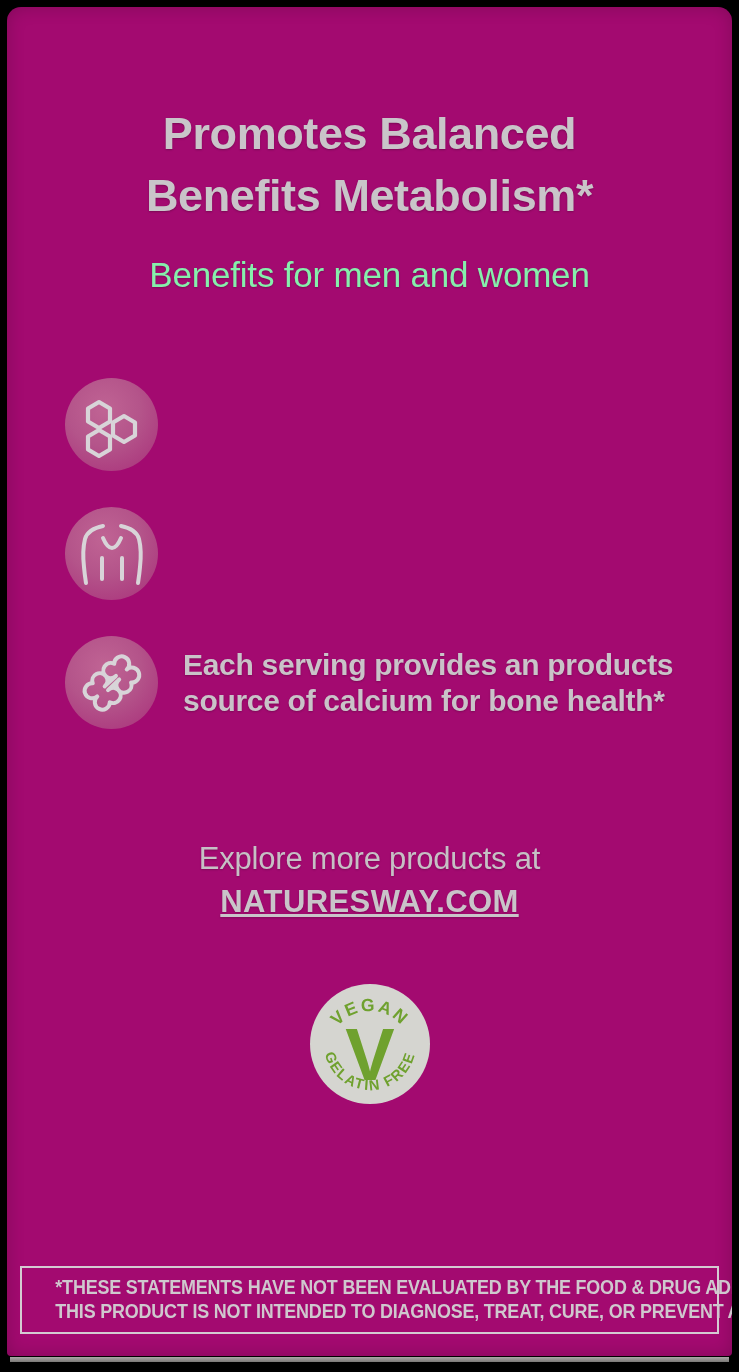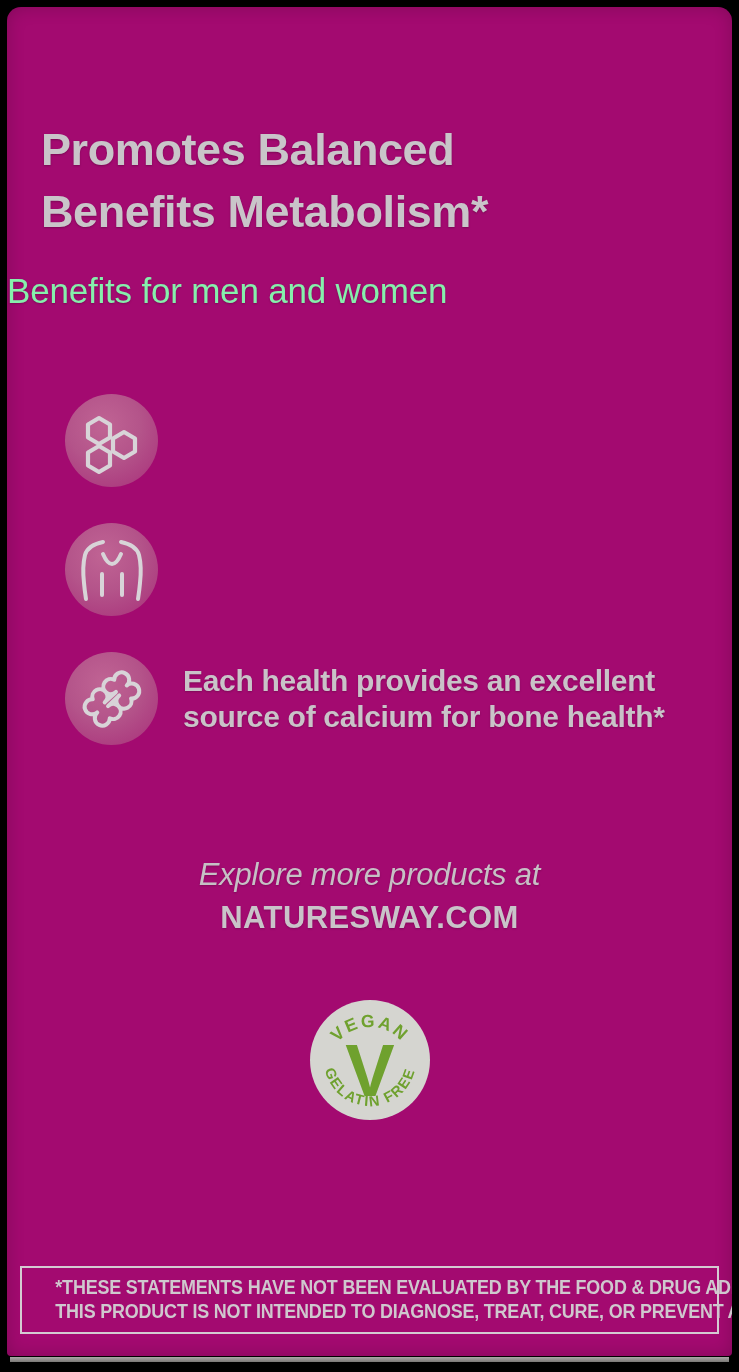--- a/index.html
+++ b/index.html
@@ -39,21 +39,21 @@
     top: 1357px;
     width: 719px;
     height: 5px;
     background: linear-gradient(to bottom, #C9C6C4, #8f8d8b);
     opacity: 0.85;
   }
 
   
   .header {
     padding-top: 96px;
-    margin-top: 16px;
+    text-align: center;
   }
   .headline {
     color: #C9C5C9;
     font-size: 45px;
     font-weight: bold;
     line-height: 1.38;
     letter-spacing: -0.4px;
     padding: 0 34px;
     text-shadow: 0 1px 2px rgba(0,0,0,0.25);
   }
@@ -119,29 +119,29 @@
   .explore {
     margin-top: 106px;
     text-align: center;
   }
   .explore-line1 {
     color: #C6C0C5;
     font-size: 31px;
     font-weight: normal;
     letter-spacing: -0.2px;
     text-shadow: 0 1px 2px rgba(0,0,0,0.2);
-    font-style: italic;
   }
   .explore-line2 {
     color: #C9C4C9;
     font-size: 31px;
     font-weight: bold;
     margin-top: 7px;
     letter-spacing: 0.4px;
     text-shadow: 0 1px 2px rgba(0,0,0,0.2);
+    text-decoration: underline;
   }
 
   
   .seal-wrap {
     margin-top: 62px;
     display: flex;
     justify-content: center;
   }
   .vegan-seal {
     width: 124px;
@@ -220,21 +220,21 @@
                        a7.5 7.5 0 1 1 6.8 -10.2
                        a7.5 7.5 0 1 1 5.5 12.6
                        a7.5 7.5 0 1 1 -5.5 12.6
                        a7.5 7.5 0 1 1 -6.8 -10.2
                        L28.3 38.6
                        a7.5 7.5 0 1 1 -6.8 10.2
                        a7.5 7.5 0 1 1 -5.5 -12.6 Z"></path>
             </g>
           </svg>
         </div>
-        <div class="benefit-text">Each health provides an excellent source of calcium for bone health*</div>
+        <div class="benefit-text">Each serving provides an products source of calcium for bone health*</div>
       </div>
 
     </div>
 
     <div class="explore">
       <div class="explore-line1">Explore more products at</div>
       <div class="explore-line2">NATURESWAY.COM</div>
     </div>
 
     <div class="seal-wrap">

